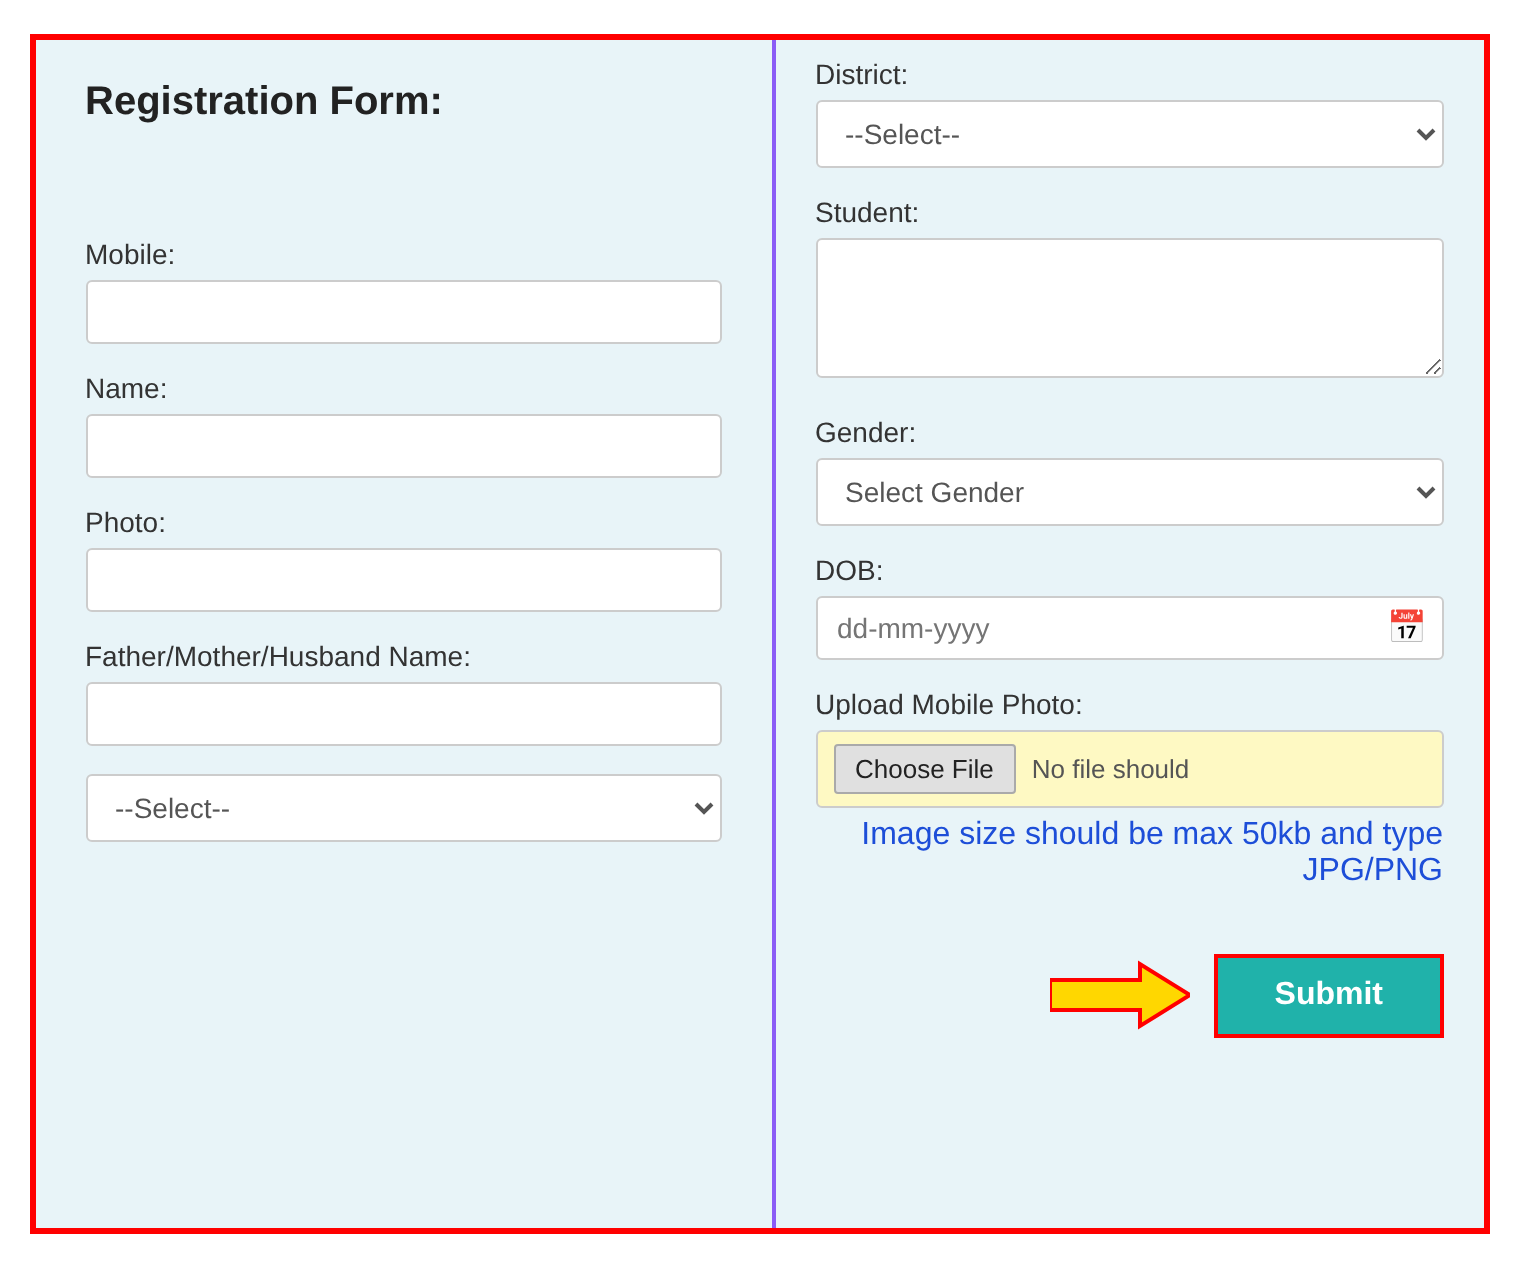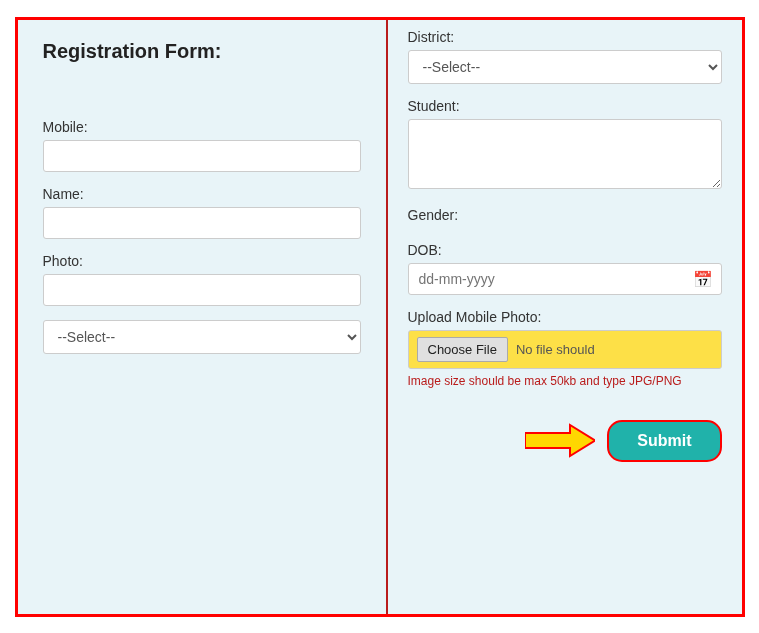--- a/index.html
+++ b/index.html
@@ -14,21 +14,21 @@
     }
     .outer-border {
       border: 3px solid red;
       display: flex;
       width: 730px;
       min-height: 600px;
       background: #e8f4f8;
     }
     .left-panel {
       width: 370px;
-      border-right: 2px solid #b91c1c;
+      border-right: 2px solid #8b5cf6;
       padding: 20px 25px;
       background: #e8f4f8;
       display: flex;
       flex-direction: column;
       gap: 0;
     }
     .right-panel {
       flex: 1;
       padding: 9px 20px;
       background: #e8f4f8;
@@ -87,21 +87,21 @@
       position: absolute;
       right: 8px;
       top: 50%;
       transform: translateY(-50%);
       font-size: 16px;
       color: #555;
       pointer-events: none;
     }
     .file-upload-wrapper {
       border: 1px solid #ccc;
-      background: #fde047;
+      background: #fef9c3;
       padding: 6px 8px;
       border-radius: 3px;
       display: flex;
       align-items: center;
       gap: 8px;
       width: 100%;
     }
     .choose-file-btn {
       background: #e0e0e0;
       border: 1px solid #aaa;
@@ -109,23 +109,24 @@
       font-size: 13px;
       cursor: pointer;
       border-radius: 2px;
       color: #222;
     }
     .no-file-text {
       font-size: 13px;
       color: #555;
     }
     .image-hint {
-      font-size: 12px;
-      color: #b91c1c;
+      font-size: 16px;
+      color: #1d4ed8;
       margin-top: 5px;
+      text-align: right;
     }
     .submit-row {
       display: flex;
       align-items: center;
       justify-content: flex-end;
       margin-top: 18px;
       gap: 12px;
     }
     .arrow-icon {
       display: flex;
@@ -135,21 +136,21 @@
       width: 70px;
       height: 35px;
     }
     .submit-btn {
       background: #20b2aa;
       color: #fff;
       border: 2px solid red;
       padding: 10px 28px;
       font-size: 16px;
       font-weight: bold;
-      border-radius: 15px;
+      border-radius: 0;
       cursor: pointer;
     }
     
     .spacer-block {
       height: 30px;
       background: #e8f4f8;
       margin-bottom: 8px;
     }
   </style>
 </head>
@@ -170,20 +171,24 @@
     <div class="form-group">
       <label>Name:</label>
       <input type="text" style="">
     </div>
 
     <div class="form-group">
       <label>Photo:</label>
       <input type="email" style="">
     </div>
 
+    <div class="form-group">
+      <label>Father/Mother/Husband Name:</label>
+      <input type="text" style="">
+    </div>
 
     <div class="form-group">
       <select>
         <option>--Select--</option>
         <option>State 1</option>
         <option>State 2</option>
         <option>State 3</option>
       </select>
     </div>
   </div>
@@ -200,20 +205,26 @@
       </select>
     </div>
 
     <div class="form-group">
       <label>Student:</label>
       <textarea style=""></textarea>
     </div>
 
     <div class="form-group">
       <label>Gender:</label>
+      <select>
+        <option>Select Gender</option>
+        <option>Male</option>
+        <option>Female</option>
+        <option>Other</option>
+      </select>
     </div>
 
     <div class="form-group">
       <label>DOB:</label>
       <div class="dob-input-wrapper">
         <input type="text" placeholder="dd-mm-yyyy" style="">
         <span class="calendar-icon">📅</span>
       </div>
     </div>
 

